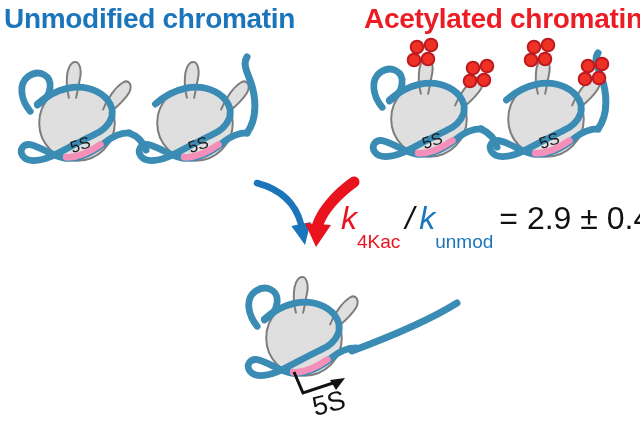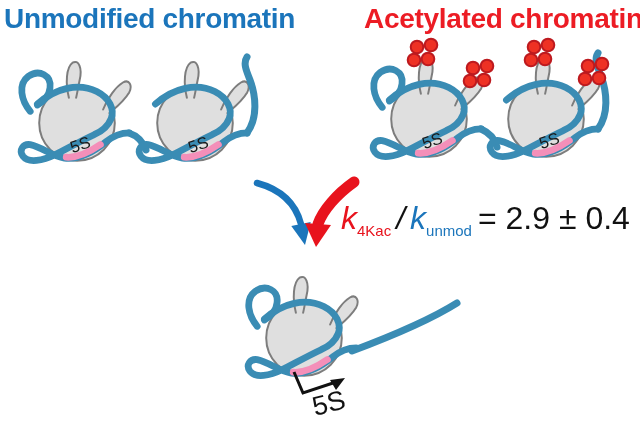--- a/index.html
+++ b/index.html
@@ -17,21 +17,21 @@
   svg text{font-family:"Liberation Sans",sans-serif;}
   .site-label{font-size:16.5px;fill:#1a1a1a;}
   .site-label-product{font-size:27px;fill:#111111;}
   .equation{
     position:absolute;left:341px;top:201px;font-size:32px;color:#111111;
     white-space:nowrap;line-height:1.1;
   }
   .k{font-style:italic;}
   .k-red{color:#e8131d;}
   .k-blue{color:#1b75bb;}
-  .sub{font-size:15px;position:relative;top:7px;letter-spacing:0;}
+  .sub{font-size:19px;position:relative;top:19px;letter-spacing:0;}
   .slash{font-style:italic;padding:0 5px;}
   .result{padding-left:6px;}
   
   .histone{fill:#dfdfdf;stroke:#7d7d7d;stroke-width:2.2;}
   .tail-fill{fill:#dfdfdf;stroke:none;}
   .tail-line{fill:none;stroke:#7d7d7d;stroke-width:2.2;stroke-linecap:round;}
   .dna{fill:none;stroke:#3a8cb4;stroke-width:7.5;stroke-linecap:round;stroke-linejoin:round;}
   .dna-scene{fill:none;stroke:#3a8cb4;stroke-width:7;stroke-linecap:round;stroke-linejoin:round;}
   .site{fill:none;stroke:#f48fb9;stroke-width:7.5;stroke-linecap:round;}
   .acetyl{fill:#ee3124;stroke:#bd1a1f;stroke-width:2;}

